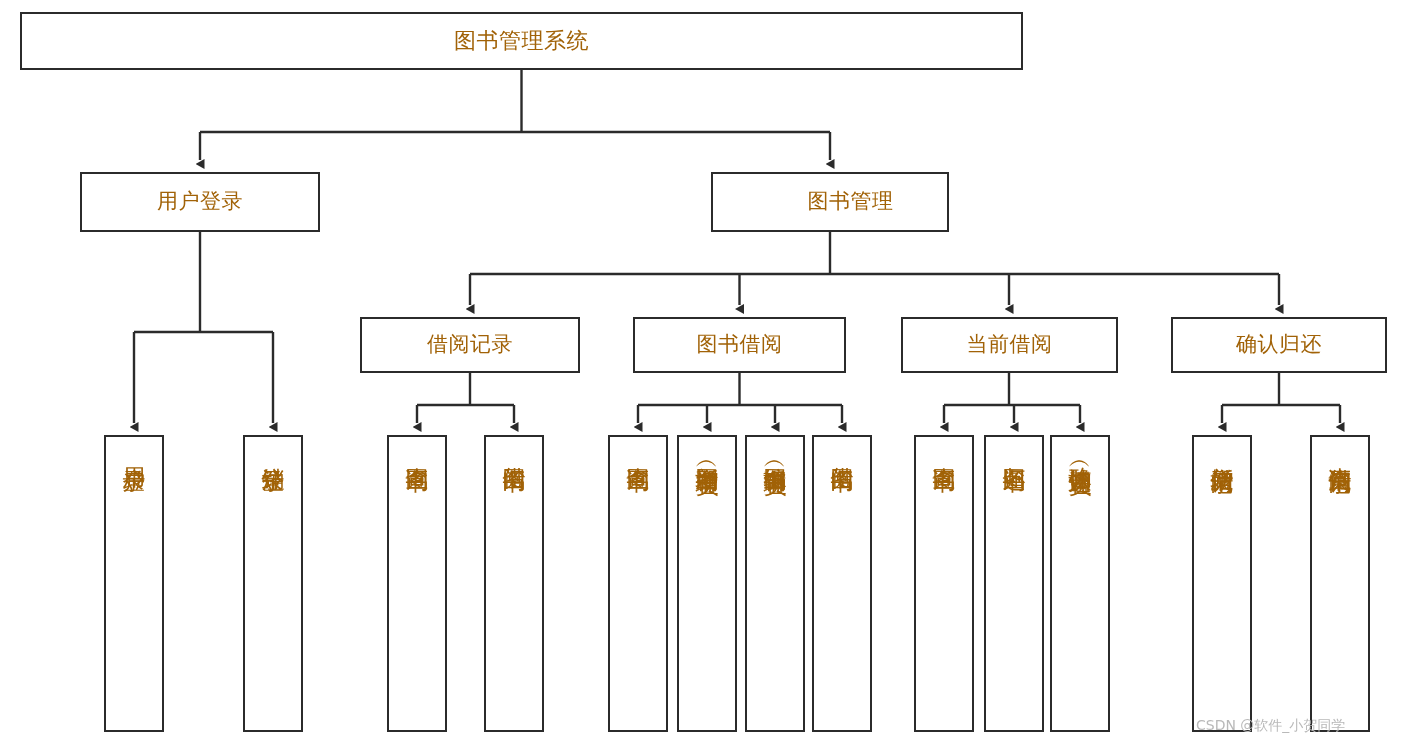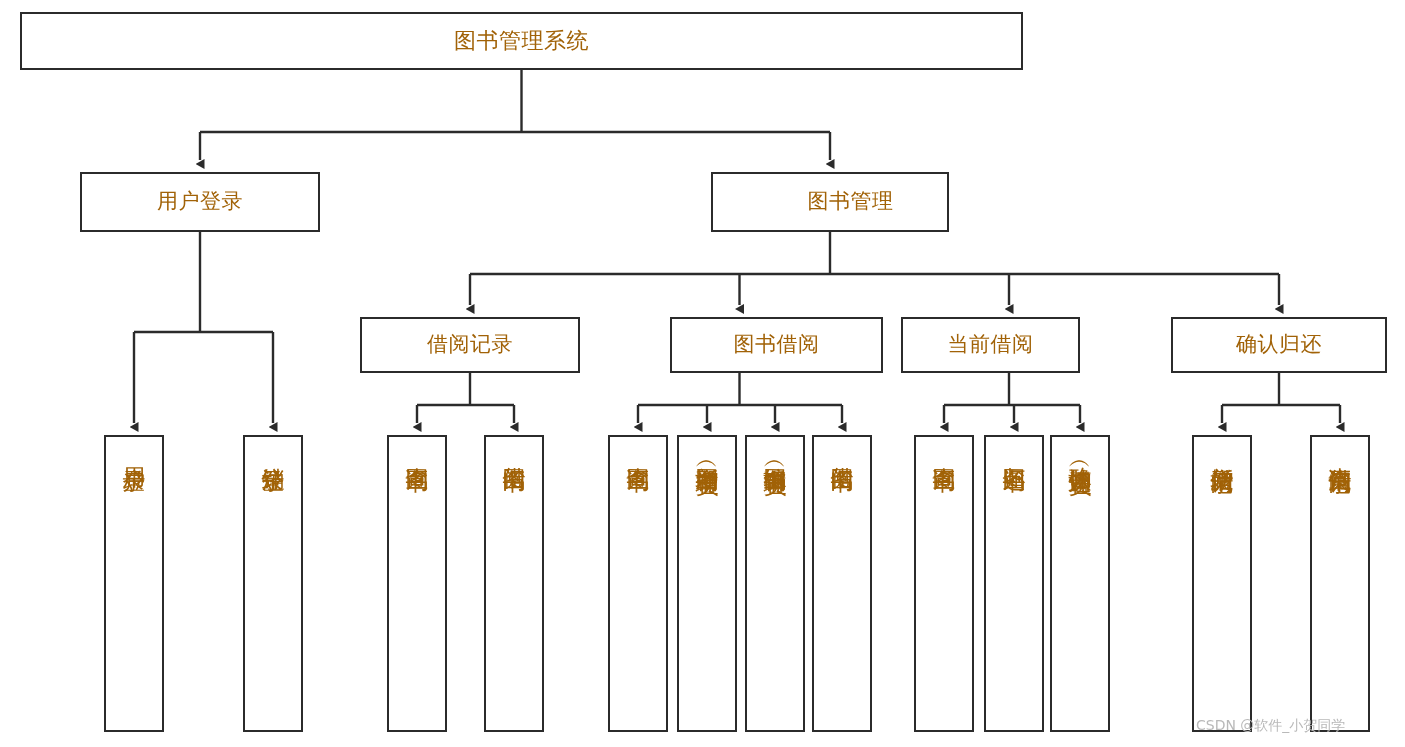--- a/index.html
+++ b/index.html
@@ -125,24 +125,24 @@
       </div>
       <div class="node horizontal" style="left: 80px; top: 172px; width: 240px; height: 60px;">
         <span class="node-label">用户登录</span>
       </div>
       <div class="node horizontal" style="left: 711px; top: 172px; width: 238px; height: 60px; padding-left: 41px;">
         <span class="node-label">图书管理</span>
       </div>
       <div class="node horizontal" style="left: 360px; top: 317px; width: 220px; height: 56px;">
         <span class="node-label">借阅记录</span>
       </div>
-      <div class="node horizontal" style="left: 633px; top: 317px; width: 213px; height: 56px; margin-left: 37px;">
+      <div class="node horizontal" style="left: 633px; top: 317px; width: 213px; height: 56px;">
         <span class="node-label">图书借阅</span>
       </div>
-      <div class="node horizontal" style="left: 901px; top: 317px; width: 179px; height: 56px;">
+      <div class="node horizontal" style="left: 901px; top: 317px; width: 217px; height: 56px;">
         <span class="node-label">当前借阅</span>
       </div>
       <div class="node horizontal" style="left: 1171px; top: 317px; width: 216px; height: 56px;">
         <span class="node-label">确认归还</span>
       </div>
       <div class="node vertical" style="left: 104px; top: 435px; width: 60px; height: 297px;">
         <span class="node-label" style="margin-top: 12px;">用户登录</span>
       </div>
       <div class="node vertical" style="left: 243px; top: 435px; width: 60px; height: 297px;">
         <span class="node-label" style="margin-top: 12px;">注销登录</span>

